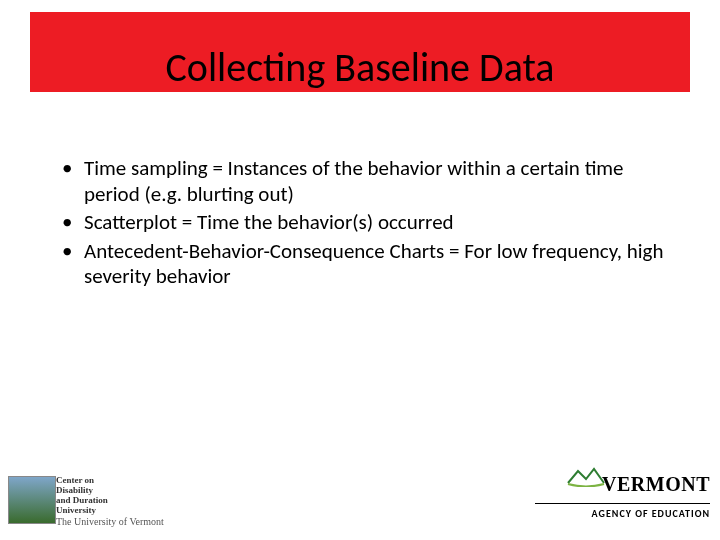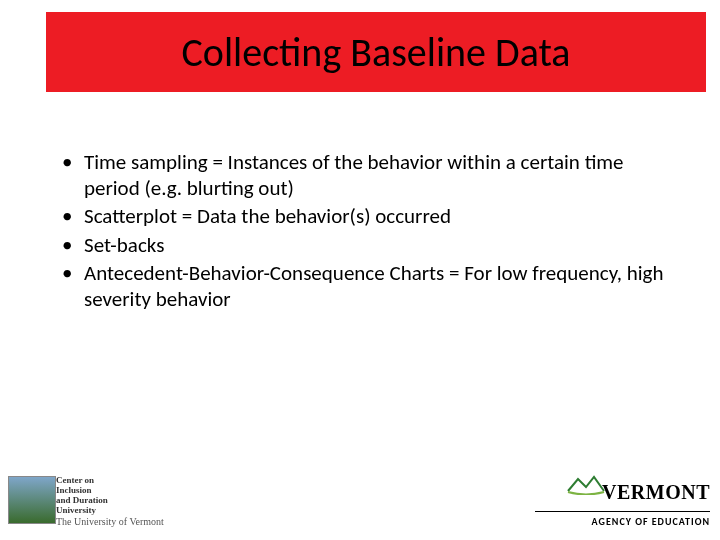--- a/index.html
+++ b/index.html
@@ -1,36 +1,36 @@
 <!DOCTYPE html>
 <html><head>
 <meta charset="utf-8">
 <style>
   * { margin: 0; padding: 0; box-sizing: border-box; }
   html, body { width: 720px; height: 540px; background: #fff; font-family: Calibri, Arial, sans-serif; color: #000; }
   .slide { width: 720px; height: 540px; position: relative; }
   .title-bar {
     position: absolute;
-    left: 46px; top: 12px;
+    left: 30px; top: 12px;
     width: 660px; height: 80px;
     background: #ed1c24;
-    display: flex; align-items: center; justify-content: center;
+    display: flex; align-items: flex-end; justify-content: center;
   }
   .title-bar h1 {
     font-size: 40px; font-weight: 400; color: #000;
     font-family: Calibri, Arial, sans-serif;
   }
   .subheading {
     position: absolute;
     left: 36px; top: 123px;
     font-size: 25px; font-weight: 700;
   }
   .bullets {
     position: absolute;
-    left: 60px; top: 150px;
+    left: 60px; top: 156px;
     width: 620px;
     list-style: none;
   }
   .bullets li {
     font-size: 21px;
     line-height: 1.22;
     margin-bottom: 3px;
     padding-left: 24px;
     position: relative;
   }
@@ -56,21 +56,21 @@
     width: 110px;
     font-family: Georgia, serif;
     font-weight: 700; font-size: 9px; line-height: 1.1;
     color: #333;
   }
   .logo-left .sub {
     font-size: 10px; font-weight: 400; color: #555;
   }
   .logo-right {
     position: absolute;
-    right: 10px; bottom: 4px;
+    right: 10px; bottom: 12px;
     width: 175px; height: 55px;
     text-align: right;
   }
   .logo-right .brand {
     font-family: "Times New Roman", serif;
     font-weight: 700; font-size: 20px;
     letter-spacing: 0.5px;
     color: #000;
     position: relative;
     display: inline-block;
@@ -91,30 +91,29 @@
 
 <div class="slide">
 
   <div class="title-bar">
     <h1>Collecting Baseline Data</h1>
   </div>
 
 
   <ul class="bullets">
     <li>Time sampling = Instances of the behavior within a certain time period (e.g. blurting out)</li>
-    <li>Scatterplot = Data the behavior(s) occurred</li>
-    <li>Set-backs</li>
+    <li>Scatterplot = Time the behavior(s) occurred</li>
     <li>Antecedent-Behavior-Consequence Charts = For low frequency, high severity behavior</li>
   </ul>
 
   <div class="logo-left">
     <div class="img-box"></div>
     <div class="txt">
       <span>Center on</span><br>
-      <span>Inclusion</span><br>
+      <span>Disability</span><br>
       <span>and Duration</span><br>
       <span>University</span><br>
       <span class="sub">The University of Vermont</span>
     </div>
   </div>
 
   <div class="logo-right">
     <div class="brand">
       <svg class="swoosh" viewBox="0 0 40 20">
         <path d="M2 16 L12 4 L20 12 L28 2 L38 16" fill="none" stroke="#2e7d32" stroke-width="2"></path>

